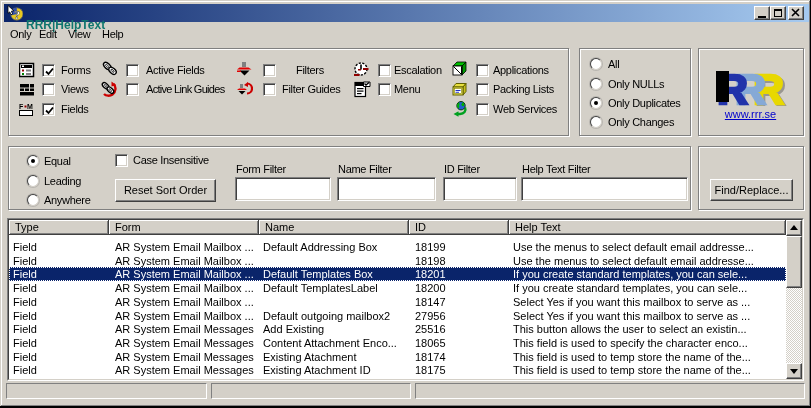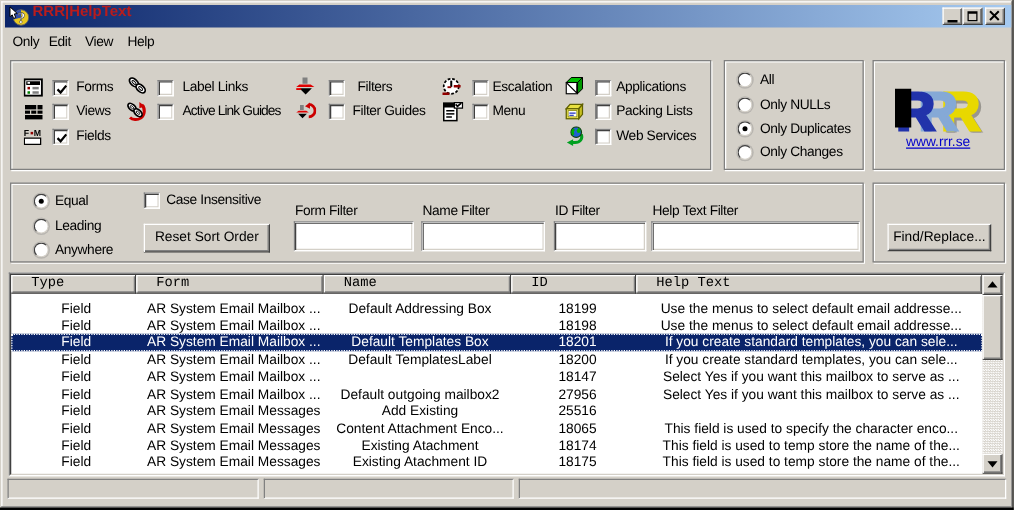--- a/index.html
+++ b/index.html
@@ -6,41 +6,41 @@
 .abs{position:absolute;}
 
 #edge-top{left:1px;top:1px;width:808px;height:1px;background:#fff;}
 #edge-left{left:1px;top:1px;width:1px;height:404px;background:#fff;}
 #edge-right1{left:809px;top:1px;width:1px;height:405px;background:#808080;}
 #edge-right2{left:810px;top:0;width:1px;height:408px;background:#000;}
 #edge-bot1{left:1px;top:405px;width:808px;height:1px;background:#808080;}
 #edge-bot2{left:0;top:406px;width:811px;height:2px;background:#000;}
 
 #title{left:4px;top:4px;width:805px;height:18px;background:linear-gradient(to right,#0A246A,#A6CAF0);}
-#titletext{left:26px;top:0;color:#b91c1c;font-weight:bold;font-size:12px;line-height:18px;}
+#titletext{left:26px;top:16px;color:#0f766e;font-weight:bold;font-size:12px;line-height:18px;}
 .capbtn{width:16px;height:14px;background:#D4D0C8;border:1px solid;border-color:#fff #404040 #404040 #fff;box-shadow:inset -1px -1px 0 #808080;}
 
 .gb{border:1px solid #808080;box-shadow:1px 1px 0 #fff,inset 1px 1px 0 #fff;}
 
 .cb{width:13px;height:13px;background:#fff;border:1px solid;border-color:#808080 #fff #fff #808080;box-shadow:inset 1px 1px 0 #404040,inset -1px -1px 0 #D4D0C8;}
 .cb svg{position:absolute;left:2px;top:2px;}
 
 .rad{width:12px;height:12px;border-radius:50%;background:#fff;border:1px solid;border-color:#404040 #D4D0C8 #D4D0C8 #404040;box-shadow:0 0 0 1px #80808055;}
 .rad .dot{position:absolute;left:3px;top:3px;width:4px;height:4px;border-radius:50%;background:#000;}
 .lbl{line-height:13px;white-space:nowrap;letter-spacing:-0.3px;}
 
 .btn{background:#D4D0C8;border:1px solid;border-color:#fff #404040 #404040 #fff;box-shadow:inset -1px -1px 0 #808080;text-align:center;}
 
 .inp{background:#fff;border:1px solid;border-color:#808080 #fff #fff #808080;box-shadow:inset 1px 1px 0 #404040,inset -1px -1px 0 #D4D0C8;}
 
 #tbl{left:7px;top:218px;width:797px;height:163px;background:#fff;border:1px solid;border-color:#808080 #fff #fff #808080;}
 #tbl-inner{position:absolute;left:0;top:0;width:795px;height:161px;border:1px solid;border-color:#404040 #D4D0C8 #D4D0C8 #404040;}
-.hcell{position:absolute;top:0;height:15px;background:#D4D0C8;box-shadow:inset 1px 1px 0 #fff,inset -1px -1px 0 #808080;line-height:15px;padding-left:16px;border-right:1px solid #404040;border-bottom:1px solid #404040;font-family:Liberation Mono, monospace;}
+.hcell{position:absolute;top:0;height:15px;background:#D4D0C8;box-shadow:inset 1px 1px 0 #fff,inset -1px -1px 0 #808080;line-height:15px;padding-left:6px;border-right:1px solid #404040;border-bottom:1px solid #404040;}
 .trow{position:absolute;left:0;width:777px;height:14px;line-height:14px;white-space:nowrap;}
-.trow span{position:absolute;overflow:hidden;text-align:center;}
+.trow span{position:absolute;overflow:hidden;}
 .sel{background:#0A246A;color:#fff;outline:1px dotted #fff;outline-offset:-1px;}
 .c0{left:4px;width:96px;} .c1{left:106px;width:144px;} .c2{left:254px;width:146px;} .c3{left:406px;width:94px;} .c4{left:504px;width:272px;}
 
 .sbtn{position:absolute;width:16px;height:16px;background:#D4D0C8;border:1px solid;border-color:#fff #404040 #404040 #fff;box-shadow:inset -1px -1px 0 #808080;}
 
 .stat{top:383px;height:16px;border:1px solid;border-color:#808080 #fff #fff #808080;}
 .icon{width:16px;height:16px;}
 </style></head>
 <body>
 <div class="abs" id="edge-top"></div>
@@ -122,42 +122,42 @@
 
 <div class="abs icon" id="ic-al" style="left:102px;top:61px;"><svg width="18" height="16">
       <g transform="rotate(42 8 7.5)" fill="#fff" stroke="#000">
         <ellipse cx="4.2" cy="7.5" rx="4.3" ry="2.6" stroke-width="1.4"></ellipse>
         <ellipse cx="11.4" cy="7.5" rx="4.3" ry="2.6" stroke-width="1.4"></ellipse>
         <ellipse cx="4.2" cy="7.5" rx="2" ry="0.9" fill="none" stroke-width="0.8"></ellipse>
         <ellipse cx="11.4" cy="7.5" rx="2" ry="0.9" fill="none" stroke-width="0.8"></ellipse>
       </g>
     </svg></div>
 <div class="abs cb" style="left:126px;top:64px;"></div>
-<div class="abs lbl" style="left:146px;top:64px;">Label Links</div>
+<div class="abs lbl" style="left:146px;top:64px;">Active Fields</div>
 <div class="abs icon" id="ic-alg" style="left:101px;top:81px;"><svg width="17" height="16">
       <path d="M12.5 3 C15.5 5.5, 15 11, 11.5 13.5 C9 15.3, 5 15, 3 13" fill="none" stroke="#CC0000" stroke-width="2.4"></path>
       <path d="M10.5 0.5 L15 4 L10.5 5.5 Z" fill="#CC0000"></path>
       <g transform="rotate(42 7 7)" fill="#fff" stroke="#000">
         <ellipse cx="3.8" cy="7" rx="3.9" ry="2.3" stroke-width="1.4"></ellipse>
         <ellipse cx="10.2" cy="7" rx="3.9" ry="2.3" stroke-width="1.4"></ellipse>
         <ellipse cx="3.8" cy="7" rx="1.8" ry="0.8" fill="none" stroke-width="0.7"></ellipse>
         <ellipse cx="10.2" cy="7" rx="1.8" ry="0.8" fill="none" stroke-width="0.7"></ellipse>
       </g>
     </svg></div>
 <div class="abs cb" style="left:126px;top:83px;"></div>
 <div class="abs lbl" style="left:146px;top:83px;letter-spacing:-0.7px;">Active Link Guides</div>
 
 <div class="abs icon" id="ic-flt" style="left:236px;top:61px;"><svg width="17" height="17">
       <rect x="6" y="1" width="4" height="5" fill="#808080"></rect>
       <path d="M1 8.5 L15.5 8.5 L12.5 6.5 L3.5 6.5 Z" fill="#E00000"></path>
       <path d="M3.5 9.5 L13.5 9.5 L8.5 14.5 Z" fill="#000"></path>
       <rect x="1" y="9.5" width="4" height="1.5" fill="#E00000"></rect>
     </svg></div>
 <div class="abs cb" style="left:263px;top:64px;"></div>
-<div class="abs lbl" style="left:286px;top:64px;">Filters</div>
+<div class="abs lbl" style="left:296px;top:64px;">Filters</div>
 <div class="abs icon" id="ic-fltg" style="left:236px;top:81px;"><svg width="17" height="17">
       <path d="M11 2.5 a5 5 0 0 1 0 10" fill="none" stroke="#CC0000" stroke-width="2.2"></path>
       <path d="M12 1 L8 4 L12 6 Z" fill="#CC0000"></path>
       <rect x="4" y="3" width="3" height="4" fill="#808080"></rect>
       <path d="M1 9 L11 9 L9 7.5 L3 7.5 Z" fill="#E00000"></path>
       <path d="M2.5 10 L9.5 10 L6 13.5 Z" fill="#000"></path>
     </svg></div>
 <div class="abs cb" style="left:263px;top:83px;"></div>
 <div class="abs lbl" style="left:282px;top:83px;">Filter Guides</div>
 
@@ -301,20 +301,21 @@
           <span class="c1">AR System Email Mailbox ...</span>
           <span class="c2">Default outgoing mailbox2</span>
           <span class="c3">27956</span>
           <span class="c4">Select Yes if you want this mailbox to serve as ...</span>
         </div>
         <div class="trow" style="top:82.2px;">
           <span class="c0">Field</span>
           <span class="c1">AR System Email Messages</span>
           <span class="c2">Add Existing</span>
           <span class="c3">25516</span>
+          <span class="c4">This button allows the user to select an existin...</span>
         </div>
         <div class="trow" style="top:95.9px;">
           <span class="c0">Field</span>
           <span class="c1">AR System Email Messages</span>
           <span class="c2">Content Attachment Enco...</span>
           <span class="c3">18065</span>
           <span class="c4">This field is used to specify the character enco...</span>
         </div>
         <div class="trow" style="top:109.6px;">
           <span class="c0">Field</span>

